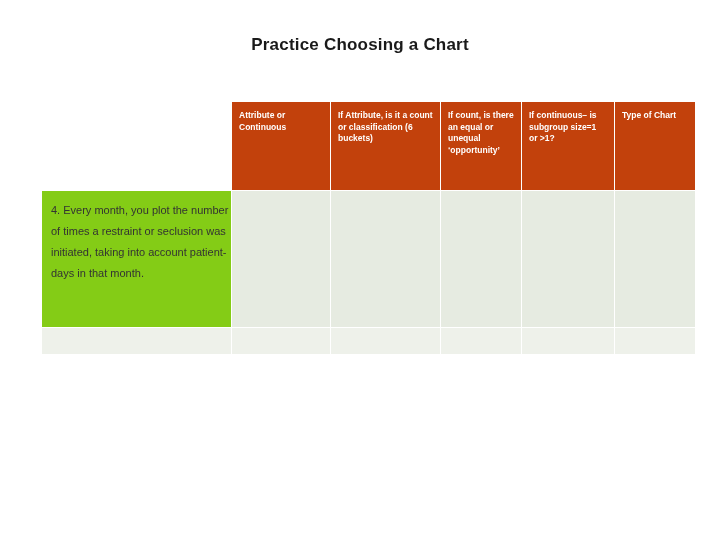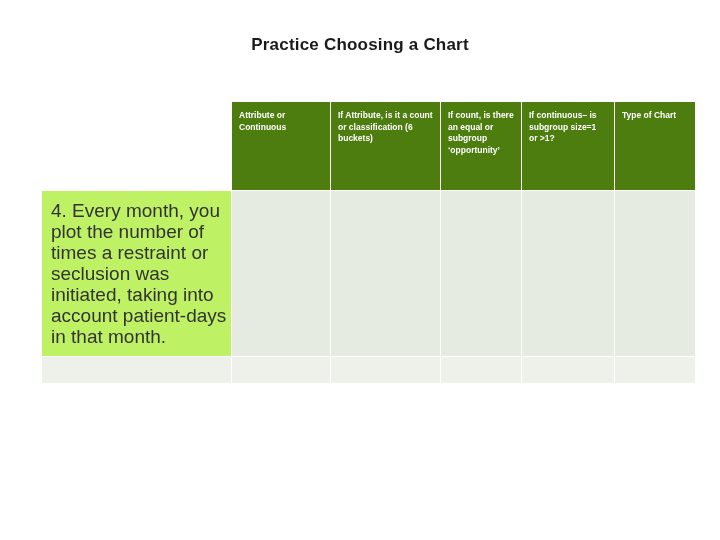--- a/index.html
+++ b/index.html
@@ -47,41 +47,41 @@
   }
   
   col.c0 { width: 190px; }
   col.c1 { width: 99px; }
   col.c2 { width: 110px; }
   col.c3 { width: 81px; }
   col.c4 { width: 93px; }
   col.c5 { width: 81px; }
 
   tr.header-row td {
-    background: #4d7c0f;
+    background: #c2410c;
     color: #ffffff;
     font-size: 8.5px;
     font-weight: bold;
     line-height: 11.5px;
     padding: 8px 7px 8px 7px;
     height: 72px;
   }
   tr.header-row td.blank-head {
     background: #ffffff;
     border-color: #ffffff;
   }
   tr.body-row td {
     background: #e6ebe1;
     height: 118px;
     padding: 0;
   }
   tr.body-row td.q-cell {
-    background: #bef264;
+    background: #84cc16;
     color: #333333;
-    font-size: 19px;
+    font-size: 11px;
     line-height: 21px;
     padding: 9px 2px 9px 9px;
   }
   tr.spacer-row td {
     background: #eef1ea;
     height: 26px;
   }
 </style>
 </head>
 <body>
@@ -98,21 +98,21 @@
           <col class="c2">
           <col class="c3">
           <col class="c4">
           <col class="c5">
       </colgroup>
       <tbody>
         <tr class="header-row">
           <td class="blank-head"></td>
           <td>Attribute or Continuous</td>
           <td>If Attribute, is it a count or classification (6 buckets)</td>
-          <td>If count, is there an equal or subgroup ‘opportunity’</td>
+          <td>If count, is there an equal or unequal ‘opportunity’</td>
           <td>If continuous– is subgroup size=1 or &gt;1?</td>
           <td>Type of Chart</td>
         </tr>
         <tr class="body-row">
           <td class="q-cell">4. Every month, you plot the number of times a restraint or seclusion was initiated, taking into account patient-days in that month.</td>
           <td></td>
           <td></td>
           <td></td>
           <td></td>
           <td></td>

